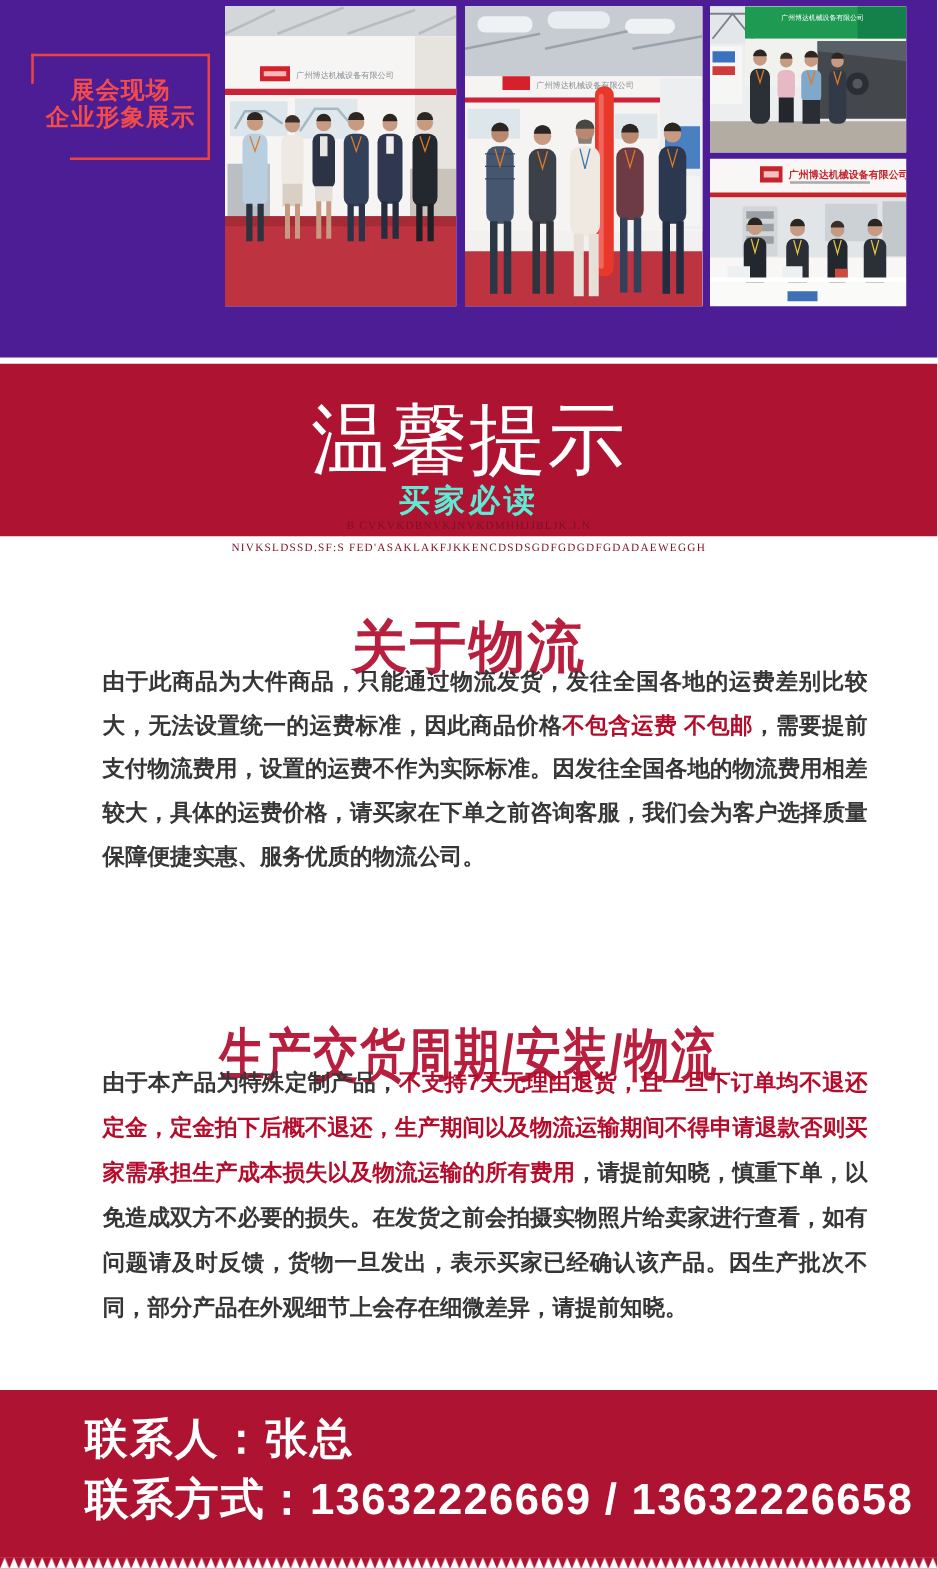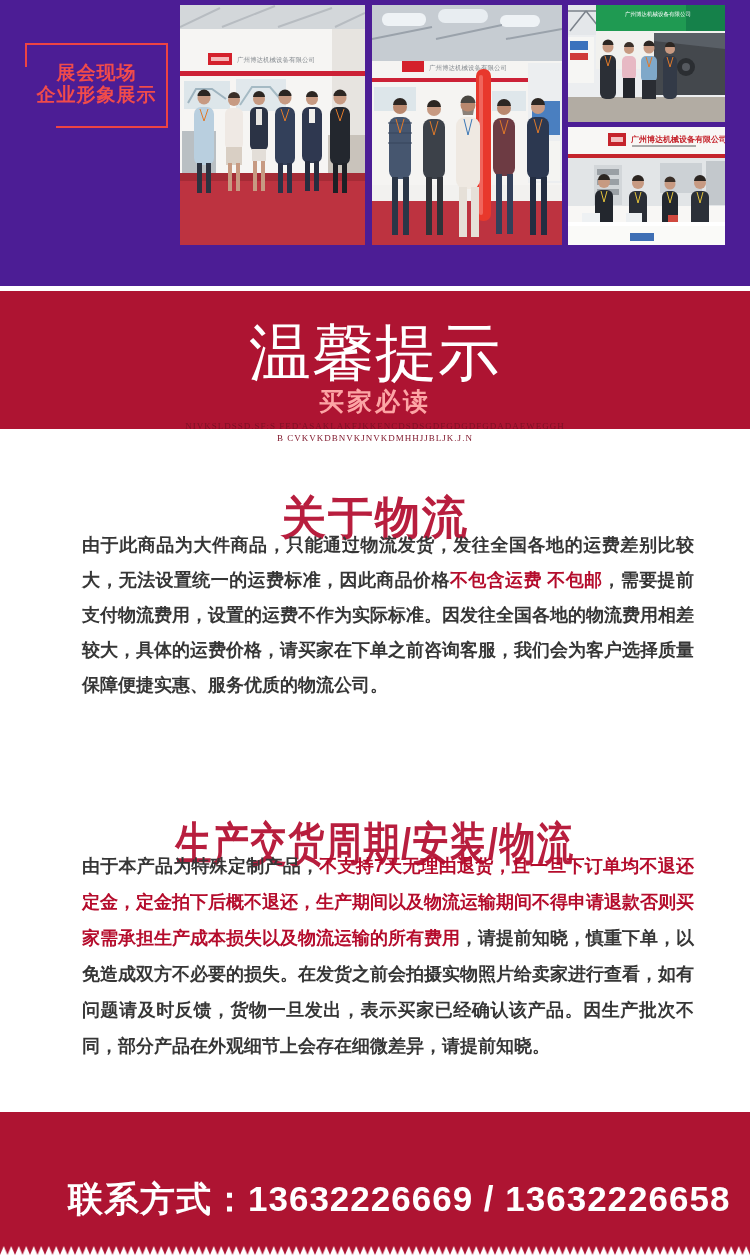--- a/index.html
+++ b/index.html
@@ -20,21 +20,21 @@
   .photo svg{display:block;width:100%;height:100%;}
   .photo1{left:180px;top:5px;width:185px;height:240px;}
   .photo2{left:372px;top:5px;width:190px;height:240px;}
   .photo3{left:568px;top:5px;width:157px;height:117px;}
   .photo4{left:568px;top:127px;width:157px;height:118px;}
 
   
   .banner{position:absolute;left:0;top:291px;width:750px;height:138px;background:#ae1432;
     text-align:center;color:#ffffff;}
   .banner-title{padding-top:30px;font-size:62px;line-height:64px;font-weight:400;letter-spacing:1px;}
-  .banner-sub{margin-top:3px;color:#fca5a5;font-size:25px;line-height:26px;font-weight:900;letter-spacing:3px;}
+  .banner-sub{margin-top:3px;color:#5eead4;font-size:25px;line-height:26px;font-weight:900;letter-spacing:3px;}
   .fineprint{color:#7c1126;font-size:9px;line-height:12px;letter-spacing:1px;
     font-family:"Liberation Serif", serif;}
   .fineprint.first{margin-top:6px;}
 
   
   .sec-heading{position:absolute;left:0;width:750px;text-align:center;
     font-size:45px;line-height:50px;font-weight:900;color:#b81e3e;letter-spacing:2px;white-space:nowrap;}
   .heading-logistics{top:456px;font-family:Liberation Serif, serif;}
   .heading-production{top:782px;transform:scaleX(.8);transform-origin:50% 50%;}
   .para{position:absolute;left:82px;width:612px;color:#363636;font-size:18px;
@@ -303,31 +303,32 @@
         <rect y="95" width="157" height="4" fill="#ffffff"></rect>
         <rect y="99" width="157" height="19" fill="#fafaf8"></rect>
         <rect x="62" y="106" width="24" height="8" fill="#3f6fb5"></rect>
       </svg>
     </div>
   </section>
 
   <section class="banner">
     <div class="banner-title">温馨提示</div>
     <div class="banner-sub">买家必读</div>
+    <div class="fineprint">B CVKVKDBNVKJNVKDMHHJJBLJK.J.N</div>
     <div class="fineprint first">NIVKSLDSSD.SF:S FED'ASAKLAKFJKKENCDSDSGDFGDGDFGDADAEWEGGH</div>
-    <div class="fineprint">B CVKVKDBNVKJNVKDMHHJJBLJK.J.N</div>
   </section>
 
   <h2 class="sec-heading heading-logistics">关于物流</h2>
   <div class="para para-logistics"><span>由于此商品为大件商品，只能通过物流发货，发往全国各地的运费差别比较大，无法设置统一的运费标准，因此商品价格</span><span class="red">不包含运费 不包邮</span><span>，需要提前支付物流费用，设置的运费不作为实际标准。因发往全国各地的物流费用相差较大，具体的运费价格，请买家在下单之前咨询客服，我们会为客户选择质量保障便捷实惠、服务优质的物流公司。</span></div>
 
   <h2 class="sec-heading heading-production">生产交货周期/安装/物流</h2>
   <div class="para para-production"><span>由于本产品为特殊定制产品，</span><span class="red">不支持7天无理由退货，且一旦下订单均不退还定金，定金拍下后概不退还，生产期间以及物流运输期间不得申请退款否则买家需承担生产成本损失以及物流运输的所有费用</span><span>，请提前知晓，慎重下单，以免造成双方不必要的损失。在发货之前会拍摄实物照片给卖家进行查看，如有问题请及时反馈，货物一旦发出，表示买家已经确认该产品。因生产批次不同，部分产品在外观细节上会存在细微差异，请提前知晓。</span></div>
 
   <footer class="footer">
+    <div class="footer-line contact-person">联系人：张总</div>
     <div class="footer-line contact-info">联系方式：13632226669 / 13632226658</div>
     <svg class="zigzag" viewBox="0 0 750 9" preserveAspectRatio="none">
       <defs>
         <pattern id="zz" width="7.5" height="9" patternUnits="userSpaceOnUse">
           <path d="M0,9 L3.75,0 L7.5,9 Z" fill="#ffffff"></path>
         </pattern>
       </defs>
       <rect width="750" height="9" fill="url(#zz)"></rect>
     </svg>
   </footer>

